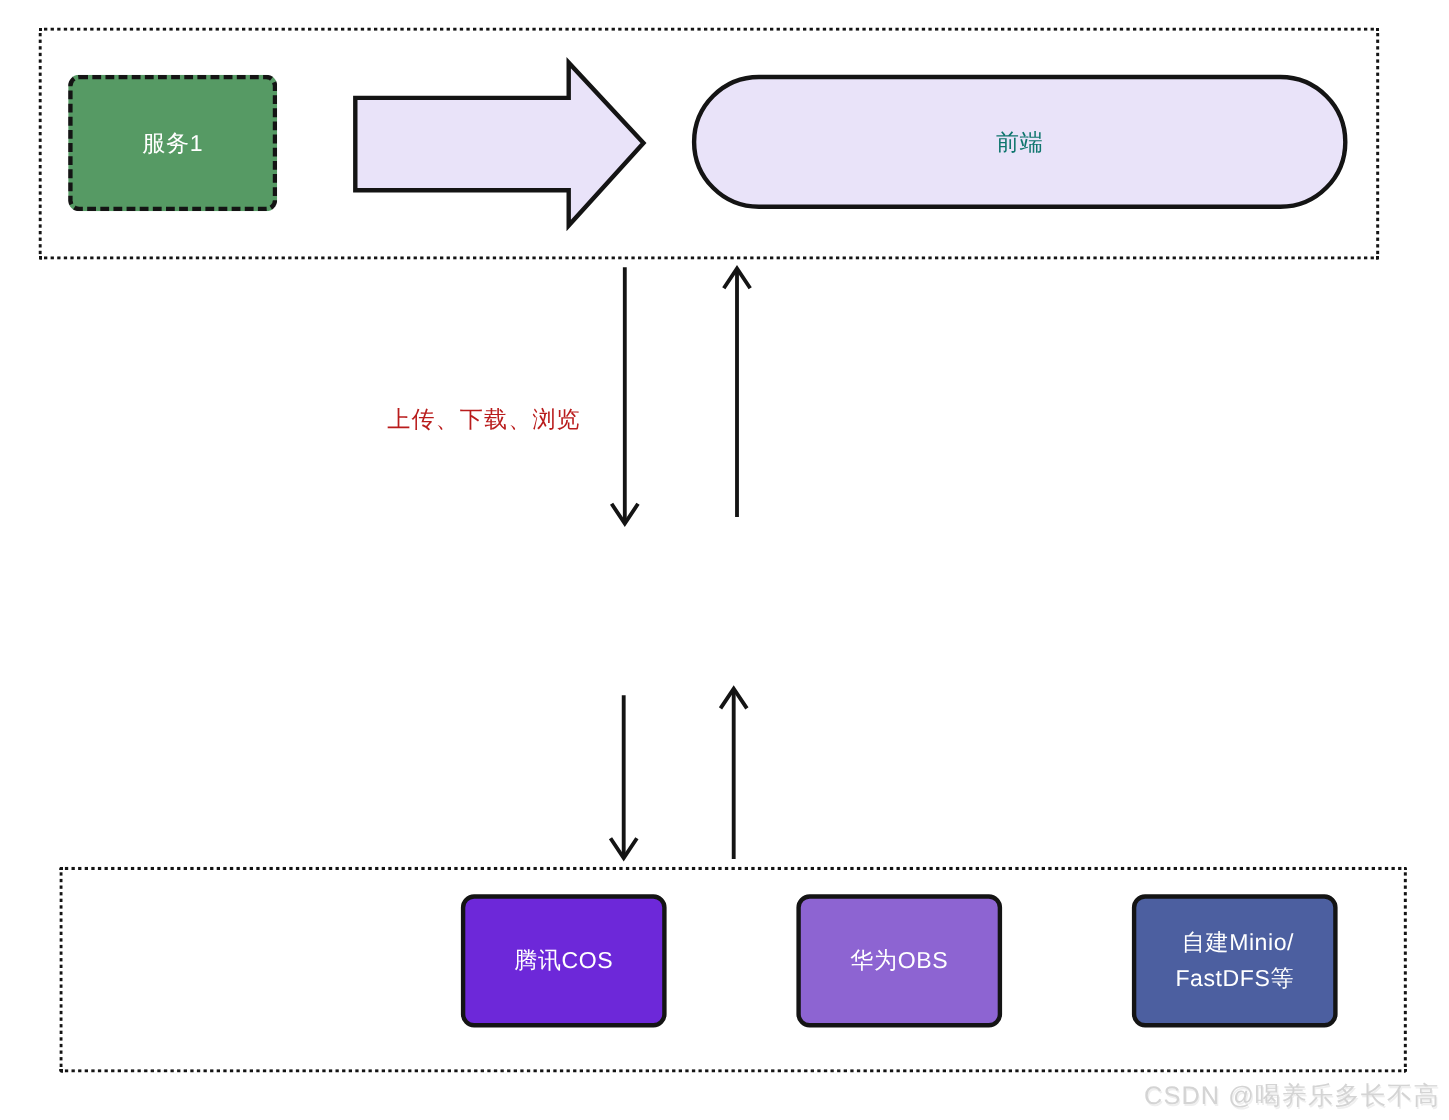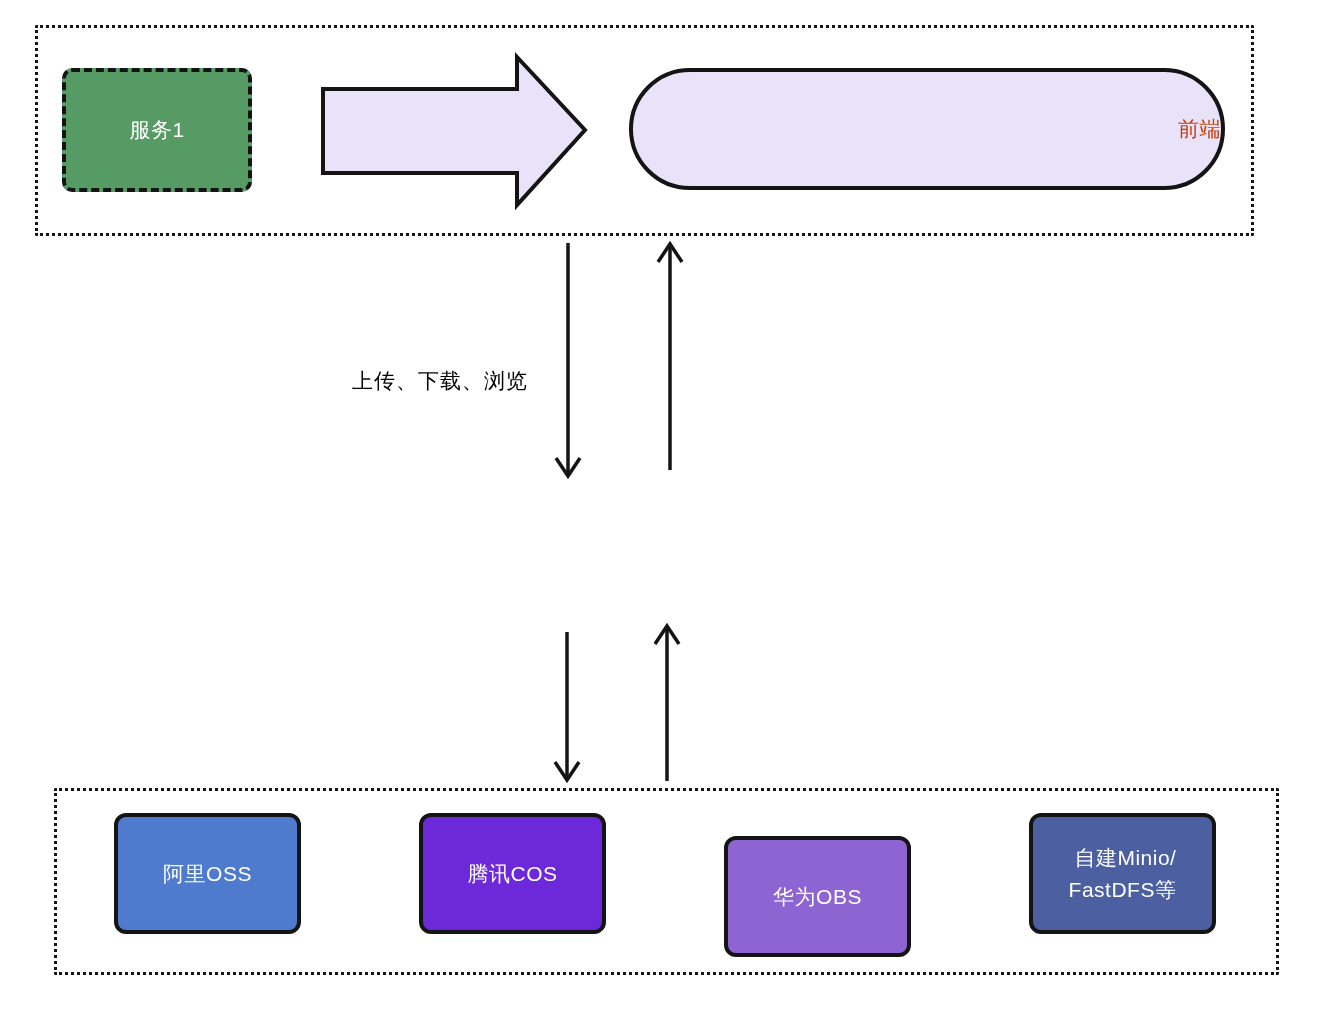--- a/index.html
+++ b/index.html
@@ -37,45 +37,44 @@
   }
   .service1-box {
     left: 62px; top: 68px; width: 190px; height: 124px;
     border: 4px dashed #141414;
     border-radius: 10px;
   }
   .frontend-pill {
     left: 629px; top: 68px; width: 596px; height: 122px;
     border: 4px solid #141414;
     border-radius: 61px;
-    color: #c2410c;
-    justify-content: flex-end;
+    color: #0f766e;
   }
   .file-service-box {
     left: 178px; top: 492px; width: 824px; height: 125px;
     border: 4px solid #141414;
     border-radius: 10px;
   }
   .storage-box {
     top: 813px; width: 187px; height: 121px;
     border: 4px solid #141414;
     border-radius: 12px;
     white-space: pre-line;
     line-height: 1.5;
   }
   .storage-box.s0 { left: 114px; }
   .storage-box.s1 { left: 419px; }
-  .storage-box.s2 { left: 724px; margin-top: 23px; }
+  .storage-box.s2 { left: 724px; }
   .storage-box.s3 { left: 1029px; text-align: right; }
 
   .flow-label {
     position: absolute;
     left: 352px; top: 367px;
     font-size: 21px;
-    color: #000000;
+    color: #b91c1c;
     letter-spacing: 1px;
   }
   .watermark {
     position: absolute;
     right: 8px; bottom: 6px;
     font-size: 23px;
     color: #d4d4d4;
     letter-spacing: 1px;
     text-shadow: 1px 1px 0 #efefef;
   }
@@ -107,23 +106,20 @@
     <span>服务1</span>
   </div>
 
   <div class="node frontend-pill" style="background-color: rgb(233, 227, 249);">
     <span>前端</span>
   </div>
 
 
   <div class="dotted-container bottom-container"></div>
 
-  <div class="node storage-box s0" style="background-color: rgb(78, 123, 205);">
-    <span>阿里OSS</span>
-  </div>
 
   <div class="node storage-box s1" style="background-color: #6d28d9;">
     <span>腾讯COS</span>
   </div>
 
   <div class="node storage-box s2" style="background-color: rgb(141, 100, 210);">
     <span>华为OBS</span>
   </div>
 
   <div class="node storage-box s3" style="background-color: rgb(76, 95, 160);">
@@ -151,14 +147,15 @@
       <line x1="567" y1="632" x2="567" y2="778"></line>
       <polyline points="555,762 567,780 579,762"></polyline>
     </g>
 
     <g>
       <line x1="667" y1="628" x2="667" y2="781"></line>
       <polyline points="655,644 667,626 679,644"></polyline>
     </g>
   </svg>
 
+  <div class="watermark">CSDN @喝养乐多长不高</div>
 
 </div>
 
 </body></html>

